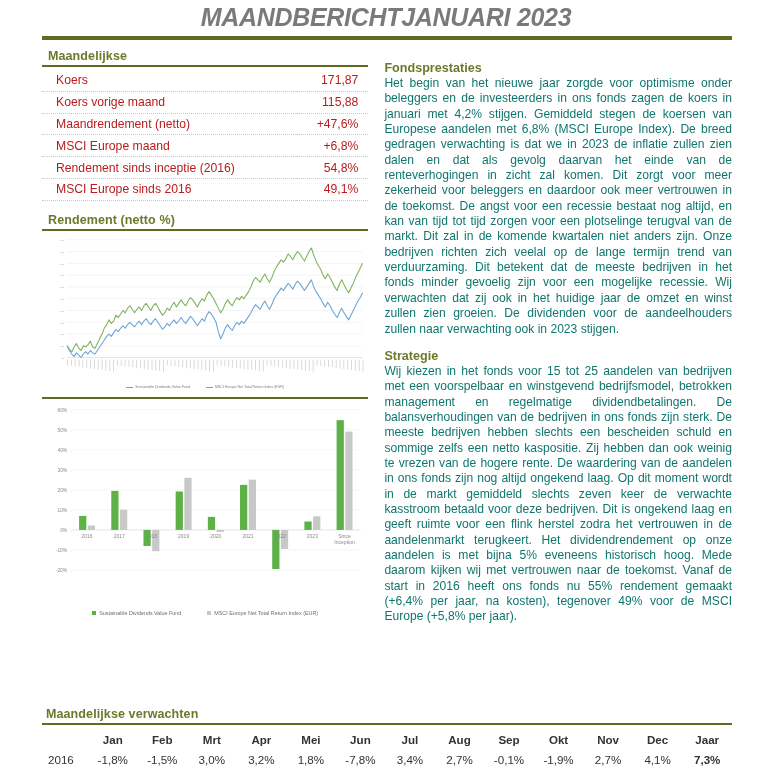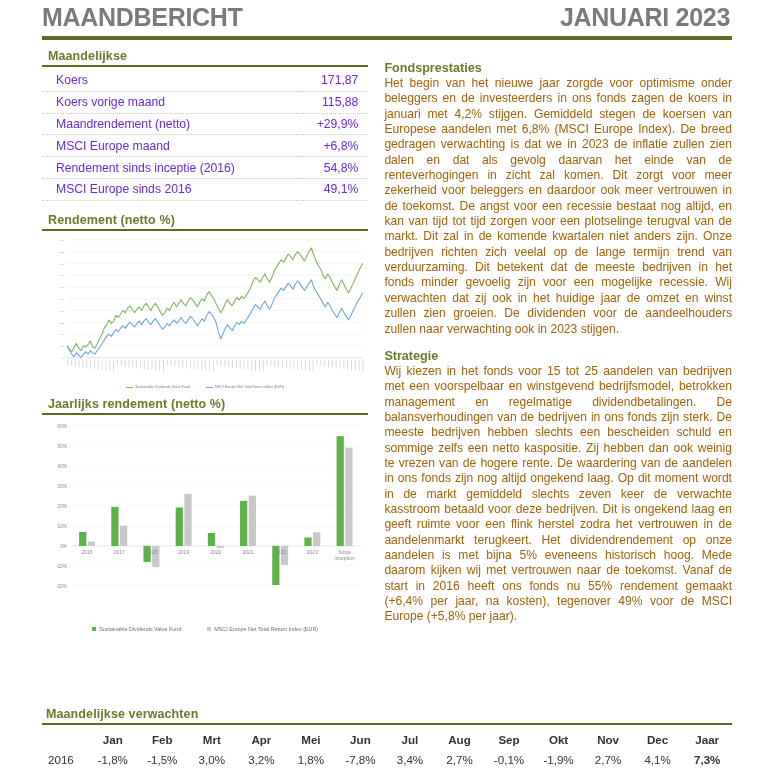--- a/index.html
+++ b/index.html
@@ -7,22 +7,22 @@
   body {
     width: 768px; height: 768px;
     background: #ffffff;
     font-family: "Liberation Sans", sans-serif;
     color: #333330;
     overflow: hidden;
   }
   .page { width: 768px; height: 768px; position: relative; padding: 0 30px; }
 
   
-  .masthead { display: flex; align-items: baseline; justify-content: space-between;
-              padding: 2px 8px 0 12px; }
+  .masthead { display: flex; align-items: baseline; justify-content: center;
+              padding: 2px 8px 0 12px; font-style: italic; }
   .masthead .title, .masthead .period {
     font-size: 25px; font-weight: bold; color: #7a7a78;
     letter-spacing: -0.3px; line-height: 30px;
   }
   .rule-main { height: 4px; background: #5e6b22; margin: 4px 6px 9px 12px; }
 
   
   .cols { display: flex; gap: 16px; padding: 0 6px 0 12px; }
   .col-left { width: 338px; }
   .col-right { width: 360px; }
@@ -30,21 +30,21 @@
   .sec-head {
     font-size: 12.5px; font-weight: bold; color: #6b7a2a;
     margin: 0 0 2px 6px; letter-spacing: .1px;
   }
   .sec-rule { height: 2px; background: #5e6b22; margin-bottom: 3px; }
 
   
   table.kv { width: 100%; border-collapse: collapse; }
   table.kv td {
     font-size: 12.2px; padding: 3.4px 4px 3.4px 14px;
-    border-bottom: 1px dotted #c9c9c0; color: #6d28d9;
+    border-bottom: 1px dotted #c9c9c0; color: #b91c1c;
   }
   table.kv td.val { text-align: right; padding-right: 10px; padding-left: 4px; white-space: nowrap; }
 
   
   .chart-box { position: relative; width: 100%; }
   .chart-box svg { display: block; width: 100%; }
   .mini-legend {
     display: flex; justify-content: center; gap: 16px;
     font-size: 3.6px; color: #808080; margin-top: -1px;
   }
@@ -53,21 +53,21 @@
   
   .bar-legend {
     display: flex; justify-content: center; gap: 26px;
     font-size: 5.4px; color: #6f6f6f; margin-top: 1px;
   }
   .bar-legend .dot { display: inline-block; width: 4px; height: 4px; margin-right: 3px; vertical-align: middle; }
 
   
   .para {
     font-size: 12.1px; line-height: 15.35px; text-align: justify;
-    color: #a16207; margin: 0 0 12px 0;
+    color: #0f766e; margin: 0 0 12px 0;
   }
   .sec-head-r { font-size: 12.6px; font-weight: bold; color: #6b7a2a; margin: 12px 0 1px 0; }
 
   
   .monthly { position: absolute; left: 30px; right: 30px; bottom: 0; padding: 0 6px 0 12px; }
   .monthly .sec-head { margin-left: 4px; }
   table.months { width: 100%; border-collapse: collapse; table-layout: fixed; }
   table.months th, table.months td {
     font-size: 11.6px; text-align: center; padding: 5px 0 2px 0; color: #333330;
   }
@@ -98,21 +98,21 @@
             <tr>
               <td>Koers</td>
               <td class="val">171,87</td>
             </tr>
             <tr>
               <td>Koers vorige maand</td>
               <td class="val">115,88</td>
             </tr>
             <tr>
               <td>Maandrendement (netto)</td>
-              <td class="val">+29,9%</td>
+              <td class="val">+47,6%</td>
             </tr>
             <tr>
               <td>MSCI Europe maand</td>
               <td class="val">+6,8%</td>
             </tr>
             <tr>
               <td>Rendement sinds inceptie (2016)</td>
               <td class="val">54,8%</td>
             </tr>
             <tr>
@@ -237,21 +237,20 @@
               <span class="sw" style="background:#7cb25c"></span><span>Sustainable Dividends Value Fund</span>
             </div>
             <div>
               <span class="sw" style="background:#6ba3d6"></span><span>MSCI Europe Net Total Return Index (EUR)</span>
             </div>
           </div>
         </div>
       </div>
 
       <div style="margin-top:8px;">
-        <div class="sec-head">Jaarlijks rendement (netto %)</div>
         <div class="sec-rule"></div>
         <div class="chart-box">
           <svg id="barChart" viewBox="0 0 338 214" preserveAspectRatio="none">
               <line x1="30" y1="174" x2="330" y2="174" stroke="#ececec" stroke-width="0.5"></line>
               <text x="26" y="176" text-anchor="end" font-size="5" fill="#8a8a8a" font-family="&quot;Liberation Sans&quot;, sans-serif">-20%</text>
               <line x1="30" y1="153.25" x2="330" y2="153.25" stroke="#ececec" stroke-width="0.5"></line>
               <text x="26" y="155.25" text-anchor="end" font-size="5" fill="#8a8a8a" font-family="&quot;Liberation Sans&quot;, sans-serif">-10%</text>
               <line x1="30" y1="132.5" x2="330" y2="132.5" stroke="#d8d8d8" stroke-width="0.7"></line>
               <text x="26" y="134.5" text-anchor="end" font-size="5" fill="#8a8a8a" font-family="&quot;Liberation Sans&quot;, sans-serif">0%</text>
               <line x1="30" y1="111.75" x2="330" y2="111.75" stroke="#ececec" stroke-width="0.5"></line>

